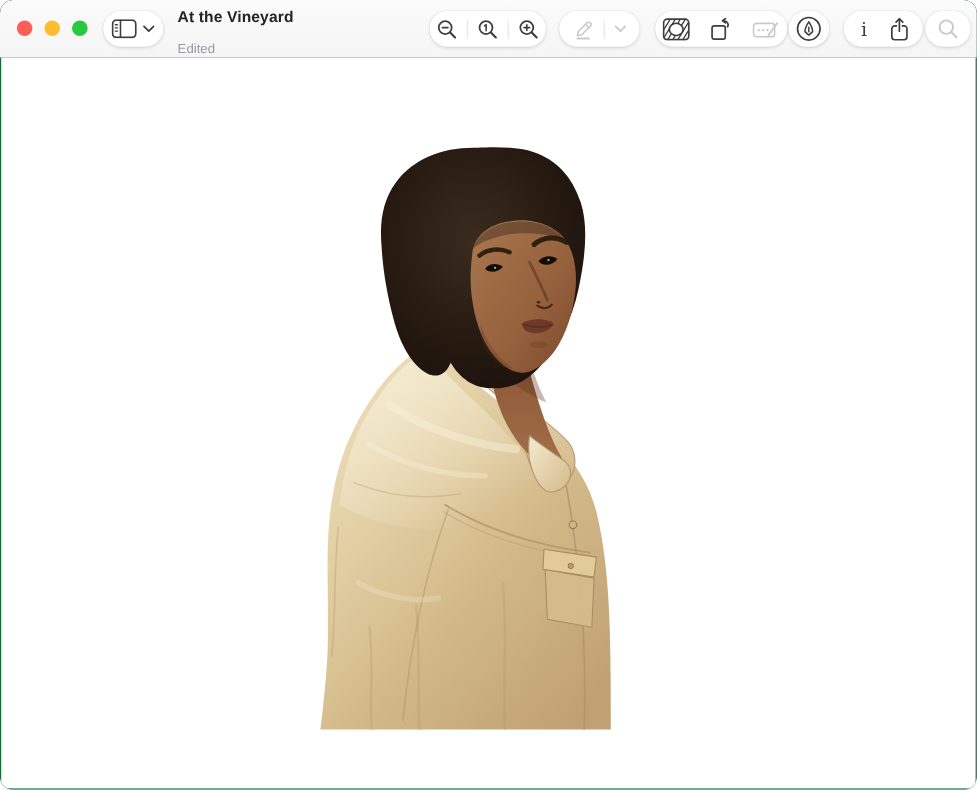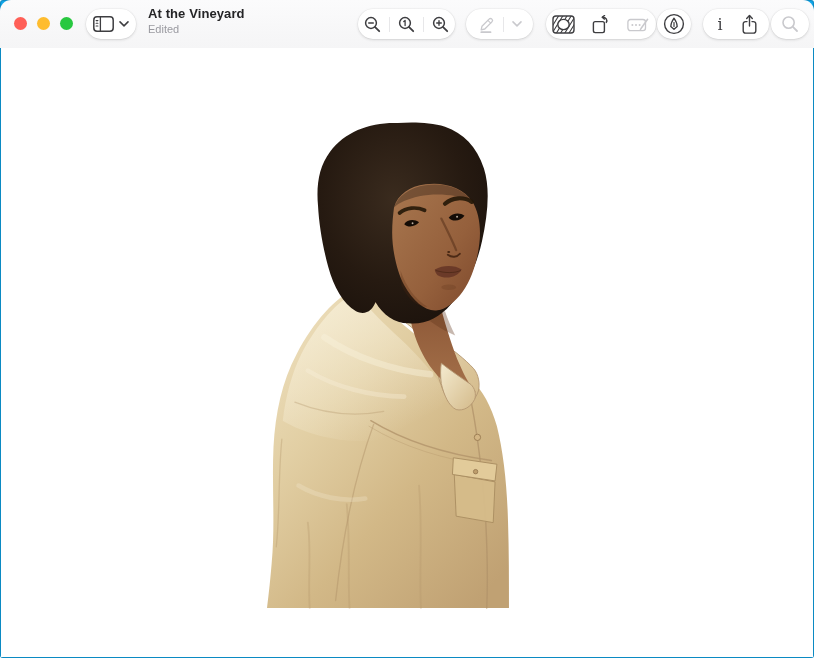--- a/index.html
+++ b/index.html
@@ -1,38 +1,38 @@
 <!DOCTYPE html>
 <html><head>
 <meta charset="utf-8">
 <style>
   html,body{margin:0;padding:0;width:814px;height:658px;background:#fff;overflow:hidden;
     font-family:"Liberation Sans", sans-serif;-webkit-font-smoothing:antialiased;}
-  .window{position:absolute;inset:0;border-radius:3px;background:#0ea5e9;
+  .window{position:absolute;inset:0;border-radius:11px;background:#15803d;
     box-shadow:inset 0 0 0 1px rgba(0,0,0,0.16), 0 1px 2px rgba(0,0,0,0.10);overflow:hidden;text-decoration:underline;}
   .titlebar{position:absolute;left:0;top:0;right:0;height:48px;
     background:linear-gradient(180deg,#fbfbfc,#f5f5f6);border-radius:11px 11px 0 0;}
   .traffic{position:absolute;top:16.5px;width:13px;height:13px;border-radius:50%;}
   .tl-close{left:14px;background:#ff5f57;}
   .tl-min{left:37px;background:#febc2e;}
   .tl-zoom{left:60px;background:#28c840;}
   .pill{position:absolute;top:9px;height:30px;background:#fff;border-radius:15px;
     display:flex;align-items:center;justify-content:center;
     box-shadow:0 0 0 0.5px rgba(0,0,0,0.05), 0 1px 3px rgba(0,0,0,0.13);}
   .tb-btn{background:none;border:none;margin:0;padding:0 8px;height:100%;
     display:flex;align-items:center;justify-content:center;cursor:default;}
   .tb-btn svg{display:block;}
   .divider{width:1px;height:15px;background:#e7e7e9;flex:0 0 auto;}
   .ic{stroke:#3e3e41;fill:none;stroke-linecap:round;stroke-linejoin:round;}
   .ic-fill{fill:#3e3e41;stroke:none;}
   .dis .ic{stroke:#c9c9cd;}
   .dis .ic-fill{fill:#c9c9cd;}
   .title-block{position:absolute;left:148px;top:7px;line-height:1;}
   .title{font-size:13px;font-weight:bold;color:#242426;letter-spacing:.1px;}
-  .subtitle{font-size:11px;color:#9a9aa0;margin-top:4px;}
+  .subtitle{font-size:11px;color:#9a9aa0;margin-top:16px;}
   .canvas{position:absolute;left:1px;right:1px;top:48px;bottom:1px;background:#fff;}
   .canvas svg{position:absolute;left:-1px;top:0;}
 </style>
 </head>
 <body>
 
 <div class="window">
 
   <div class="titlebar">
     <div class="traffic tl-close"></div>

